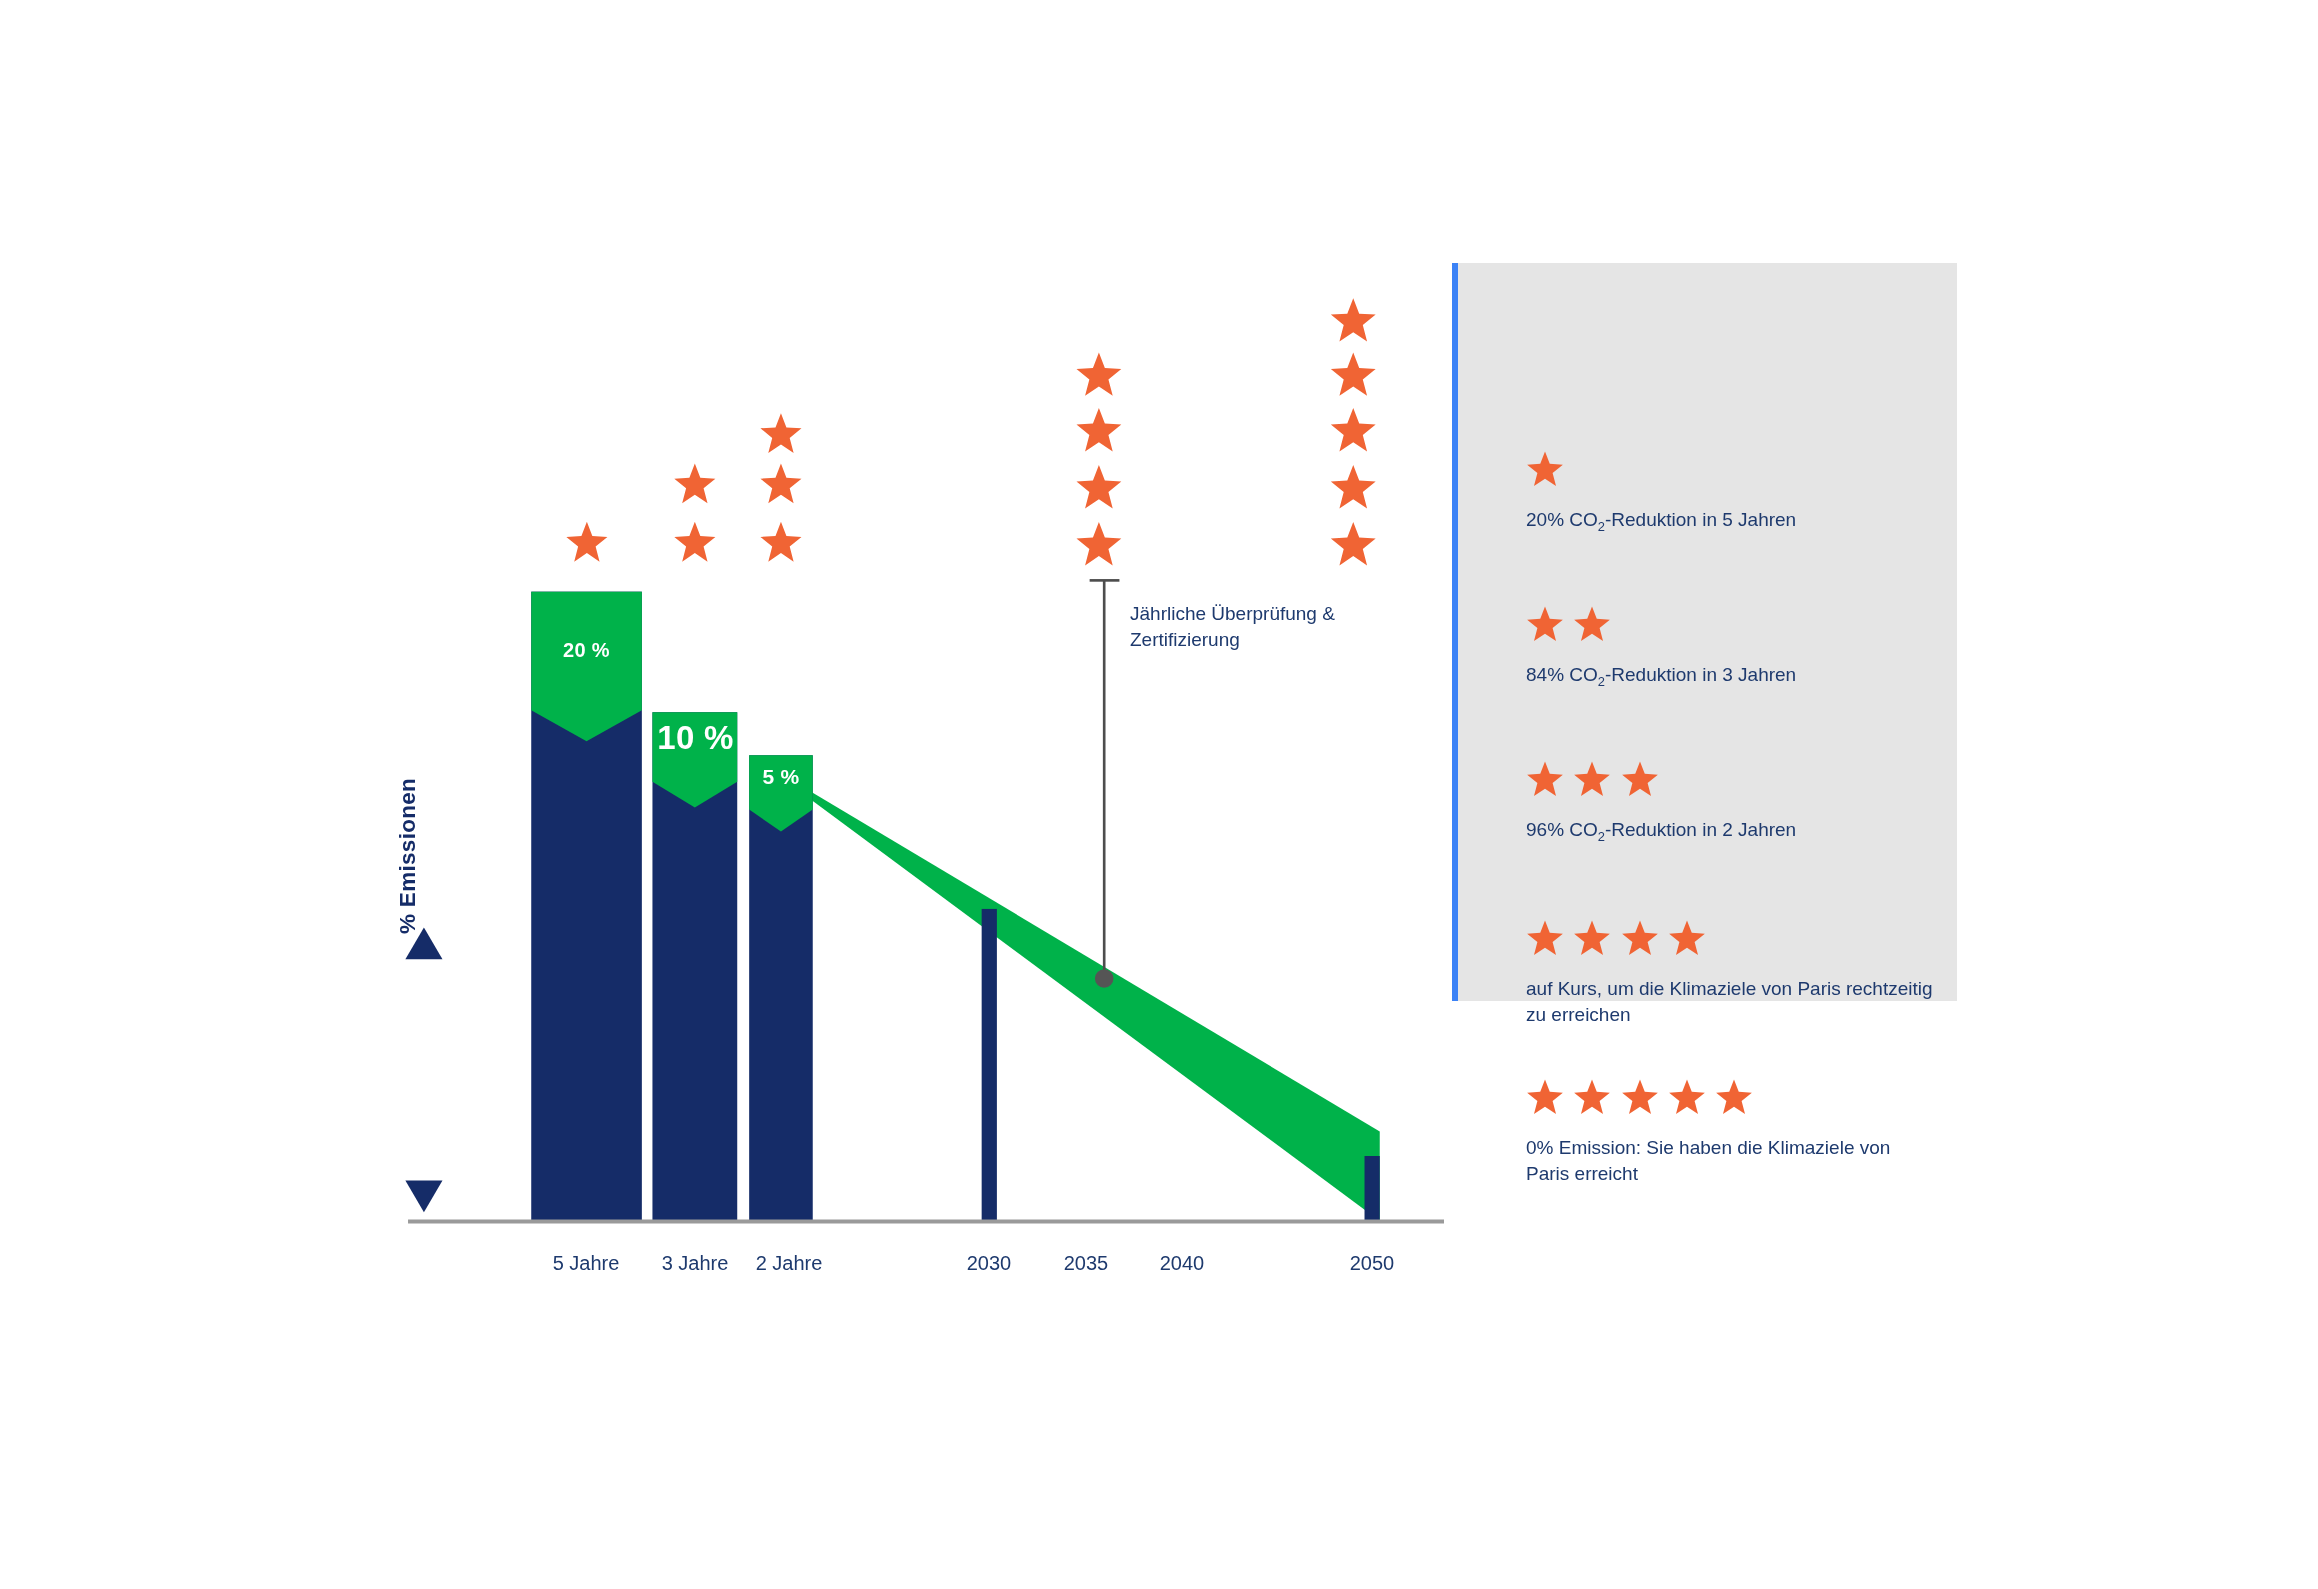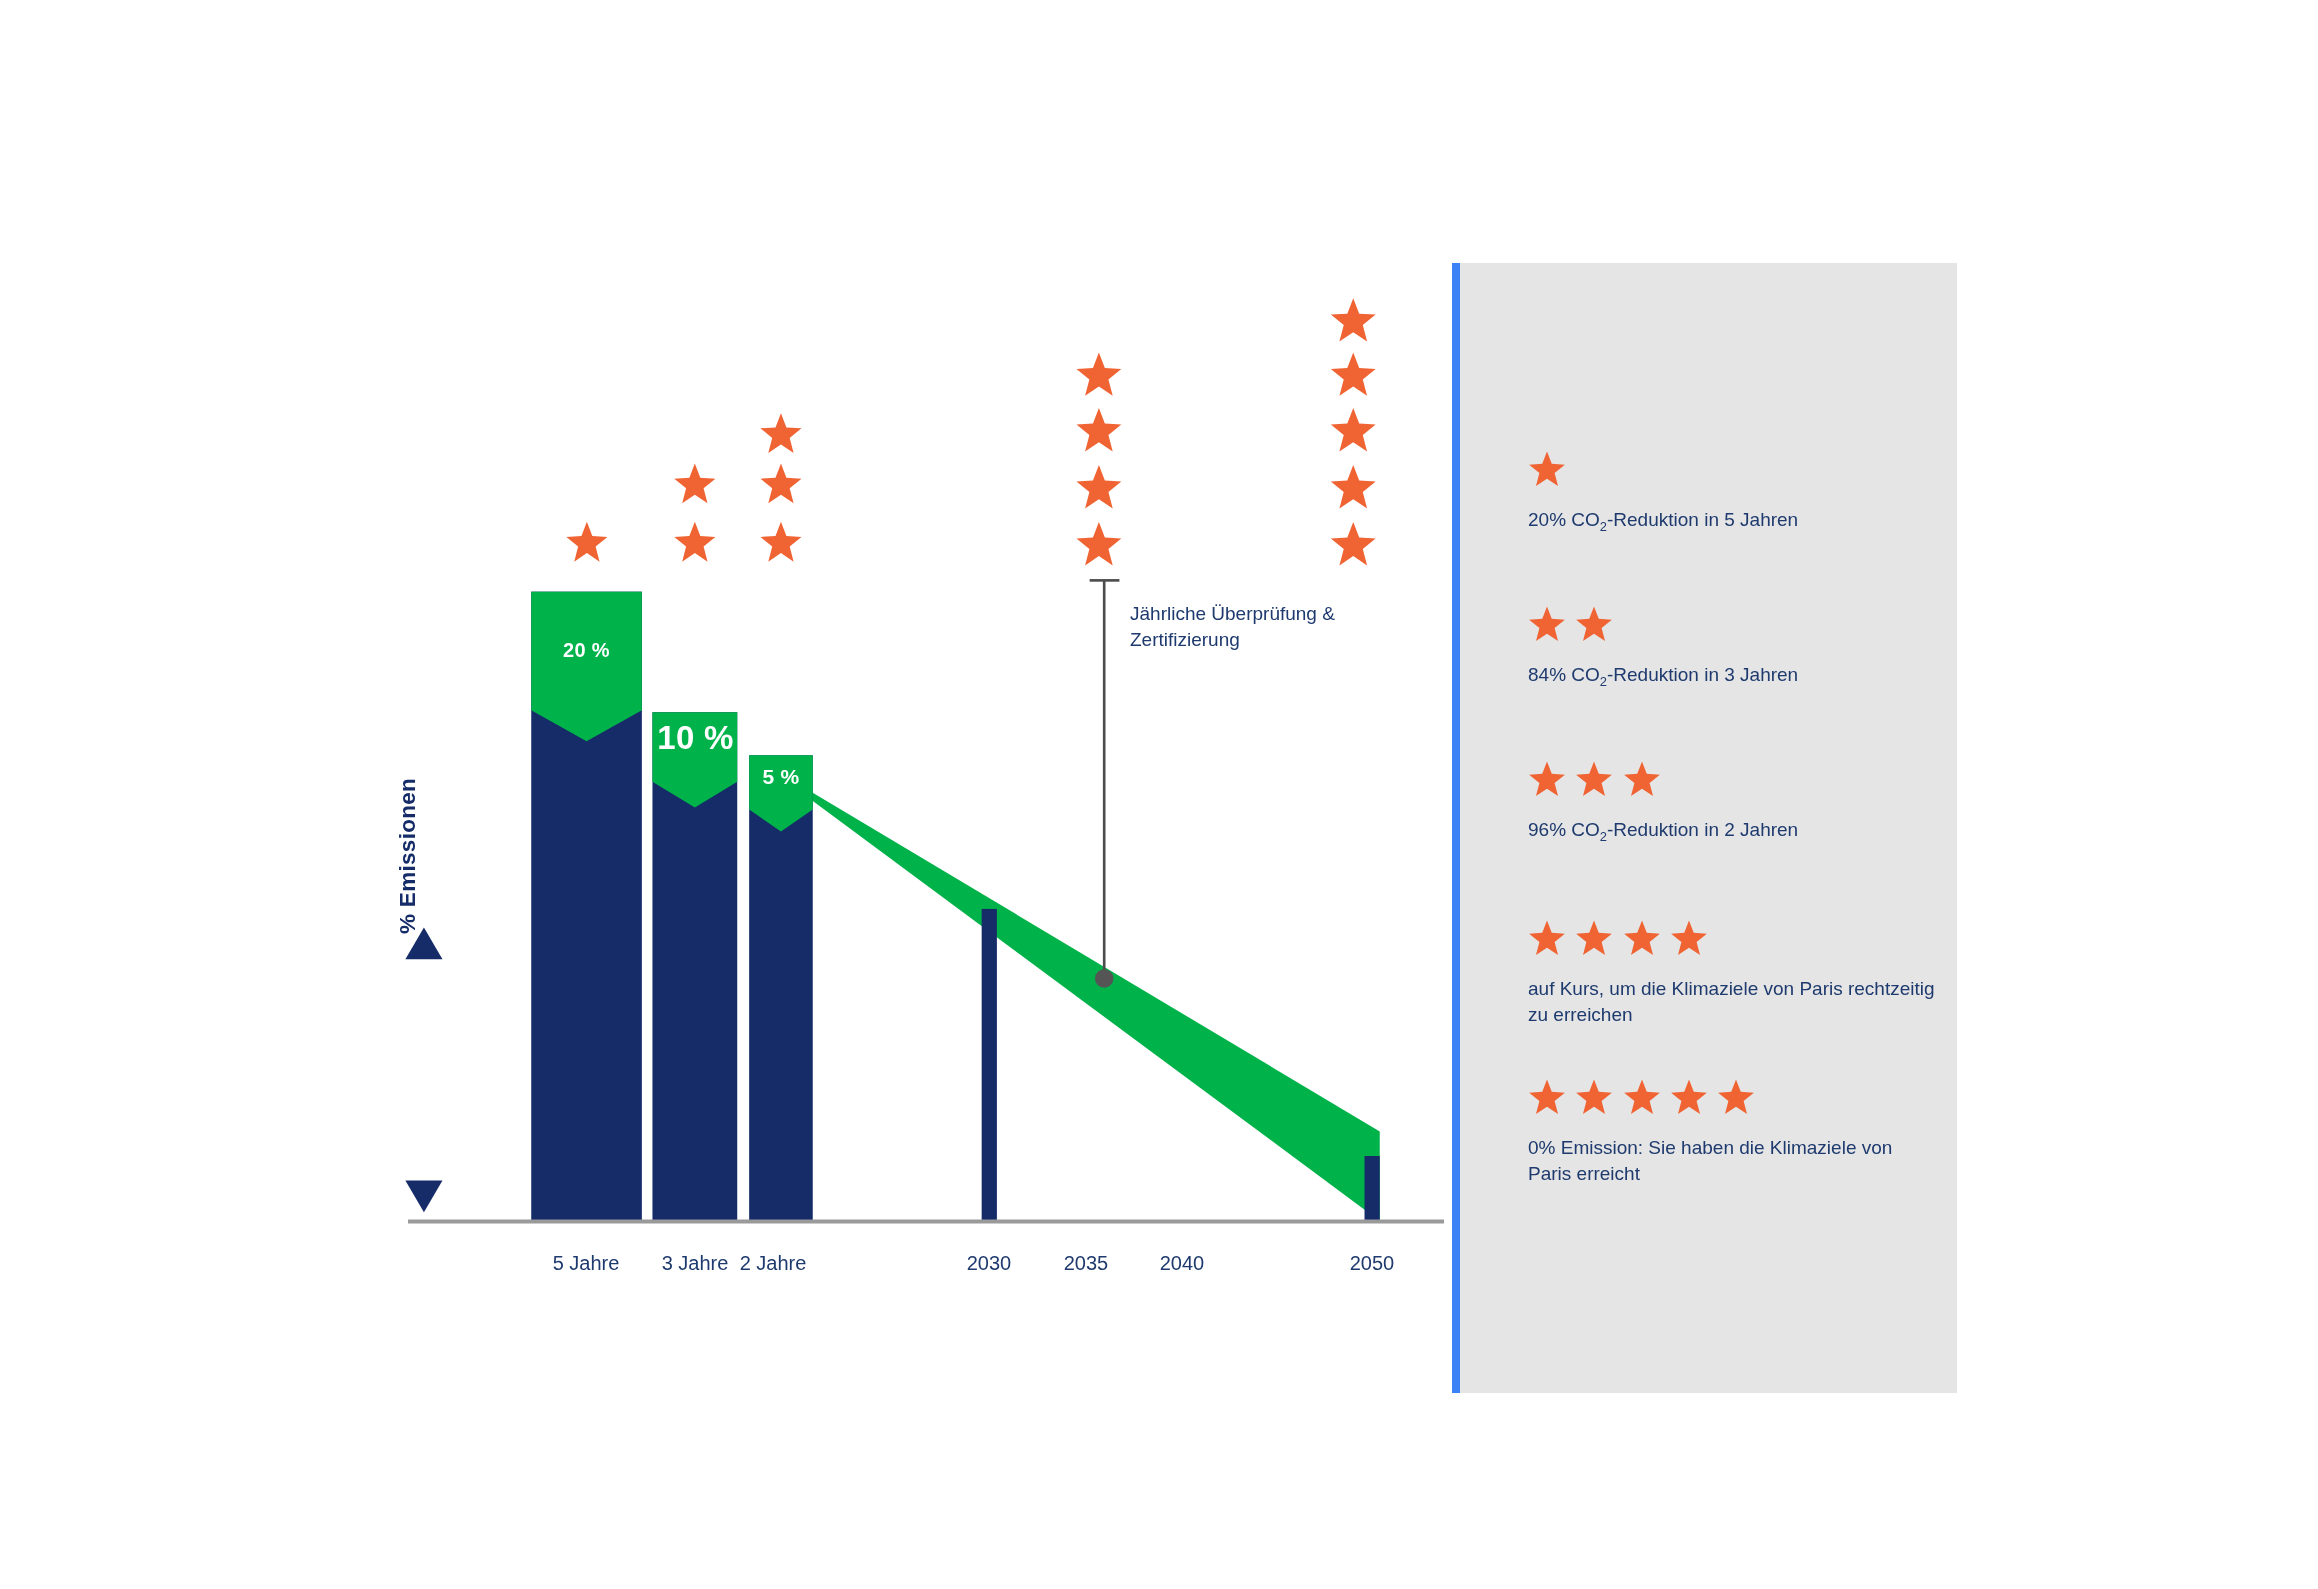--- a/index.html
+++ b/index.html
@@ -69,23 +69,23 @@
     color: #1E3A6E;
     font-size: 19px;
     line-height: 1.38;
   }
   
   .legend-panel {
     position: absolute;
     left: 1452px;
     top: 263px;
     width: 505px;
-    height: 1130px;
+    height: 738px;
     background: #E5E5E5;
-    border-left: 8px solid #3b82f6;
+    border-left: 6px solid #3b82f6;
     box-sizing: border-box;
   }
   .legend-item {
     position: absolute;
     left: 68px;
     width: 411px;
   }
   .legend-stars {
     display: flex;
     gap: 9.3px;
@@ -188,21 +188,21 @@
 
     <div class="y-axis-title">% Emissionen</div>
 
     <div class="annotation">
       <div>Jährliche Überprüfung &amp;</div>
       <div>Zertifizierung</div>
     </div>
 
     <div class="tick-label" style="left:520px; top:1252px; width:132px;">5 Jahre</div>
     <div class="tick-label" style="left:629px; top:1252px; width:132px;">3 Jahre</div>
-    <div class="tick-label" style="left:707px; top:1252px; width:132px;">2 Jahre</div>
+    <div class="tick-label" style="left:723px; top:1252px; width:132px;">2 Jahre</div>
     <div class="tick-label" style="left:923px; top:1252px; width:132px;">2030</div>
     <div class="tick-label" style="left:1020px; top:1252px; width:132px;">2035</div>
     <div class="tick-label" style="left:1116px; top:1252px; width:132px;">2040</div>
     <div class="tick-label" style="left:1306px; top:1252px; width:132px;">2050</div>
   </div>
 
   <div class="legend-panel">
 
     <div class="legend-item" style="top:184px;">
       <div class="legend-stars">

